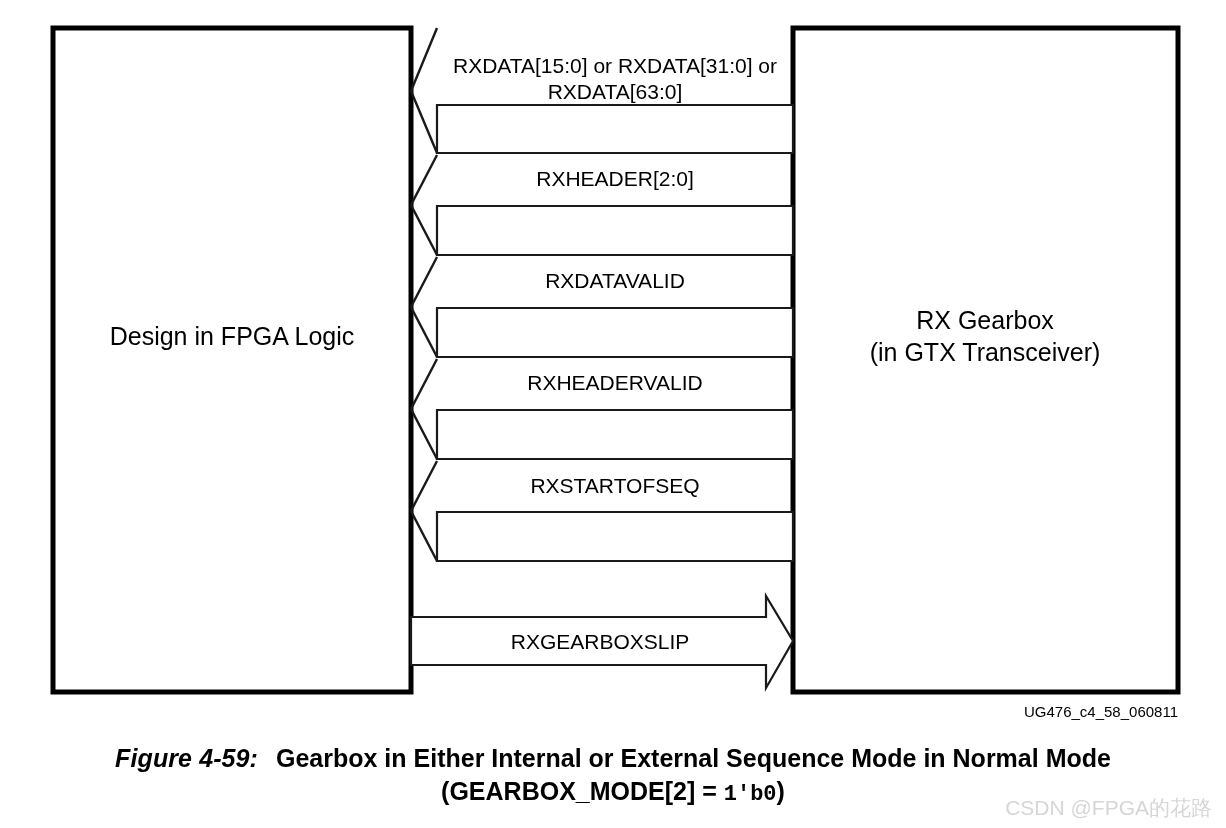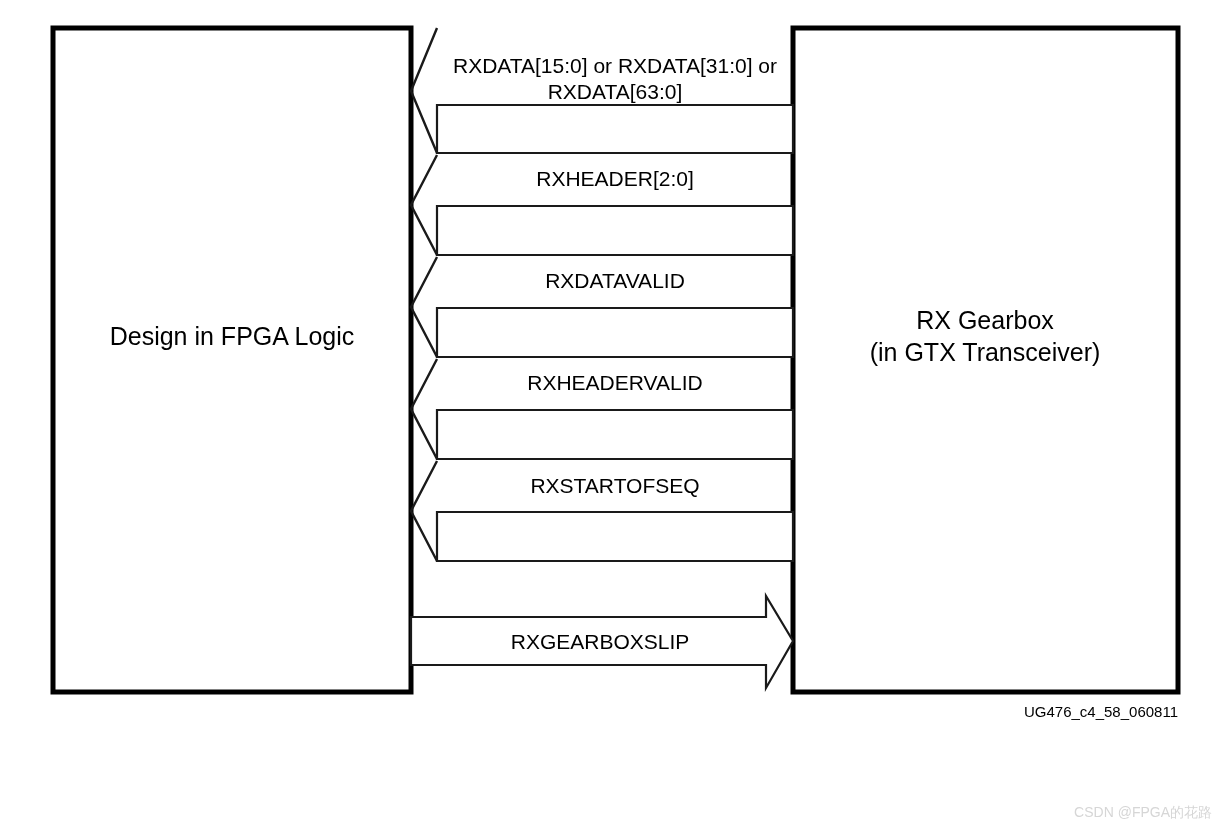--- a/index.html
+++ b/index.html
@@ -98,21 +98,21 @@
   .caption-mono {
     font-family: "Liberation Mono", monospace;
     font-weight: bold;
     font-size: 22px;
   }
   .watermark {
     position: absolute;
     right: 14px;
     bottom: 6px;
     font-family: "Liberation Sans", sans-serif;
-    font-size: 14px;
+    font-size: 21px;
     color: #d6d6d6;
     white-space: nowrap;
     user-select: none;
     text-align: right;
   }
 </style>
 </head>
 <body>
 
 <div id="figure-root">
@@ -158,16 +158,24 @@
     </g>
 
     <g>
       <path class="arrow-shape" d="M 411 617 L 766 617 L 766 596 L 793 641 L 766 688 L 766 665 L 411 665 Z"></path>
       <text class="signal-label" x="600" y="649">RXGEARBOXSLIP</text>
     </g>
 
     <text class="figure-id" x="1178" y="717">UG476_c4_58_060811</text>
   </svg>
 
+  <div class="caption-block">
+    <span class="caption-line">
+      <span class="caption-figno">Figure 4-59:</span><span class="caption-title">Gearbox in Either Internal or External Sequence Mode in Normal Mode</span>
+    </span>
+    <span class="caption-line">
+      <span class="caption-sub">(GEARBOX_MODE[2] = </span><span class="caption-mono">1'b0</span><span class="caption-sub">)</span>
+    </span>
+  </div>
 
   <div class="watermark">CSDN @FPGA的花路</div>
 
 </div>
 
 </body></html>

